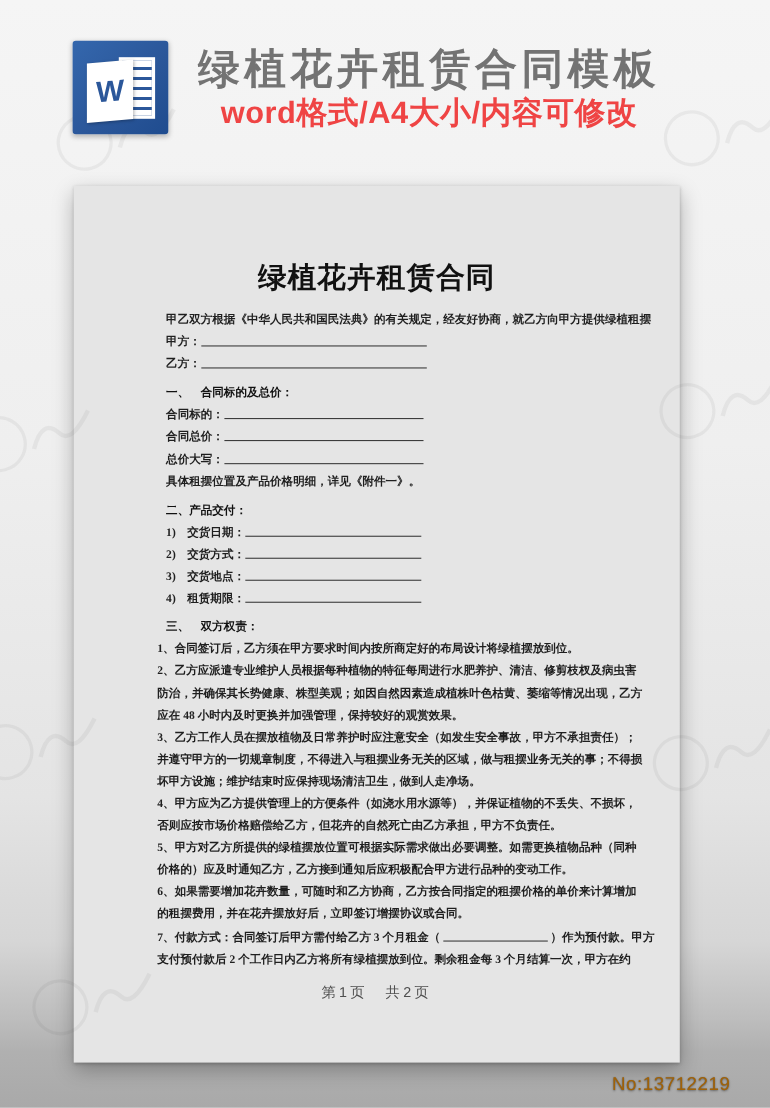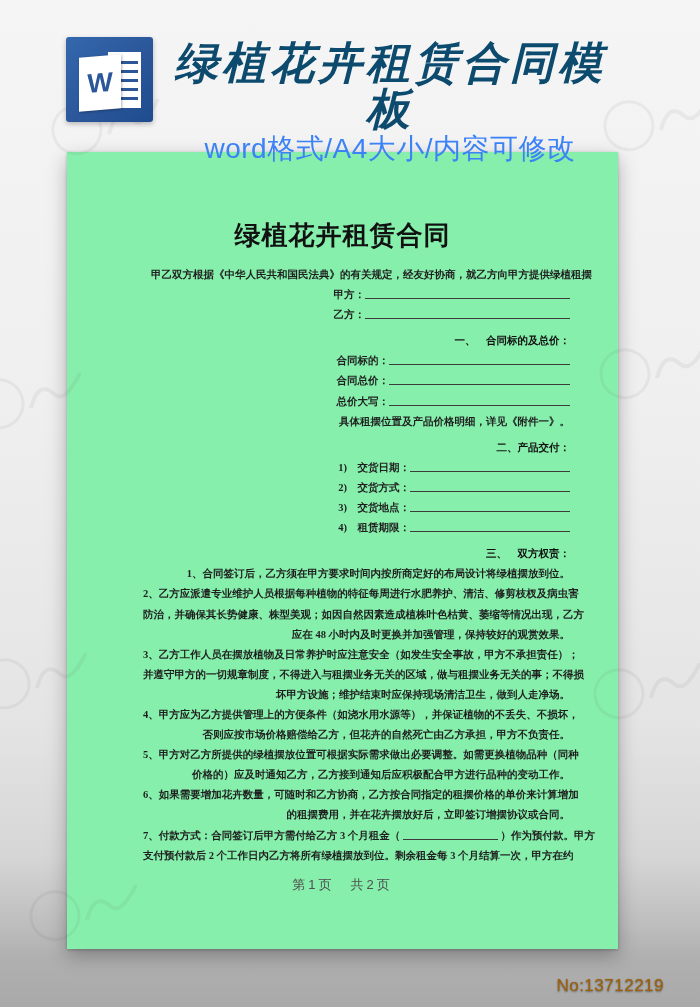--- a/index.html
+++ b/index.html
@@ -16,31 +16,31 @@
     border-radius:3px; box-shadow:0 2px 5px rgba(0,0,0,.25); z-index:4; }
   .hdr-icon .lines-page{ position:absolute; right:12px; top:15px; width:33px; height:56px;
     background:repeating-linear-gradient(180deg,#ffffff 0 6px,#2b579a 6px 9px);
     border:3px solid #fff; }
   .hdr-icon .w-page{ position:absolute; left:13px; top:19px; width:42px; height:54px;
     background:#fff; transform:skewY(-5deg); box-shadow:1px 1px 3px rgba(0,0,0,.3);
     display:flex; align-items:center; justify-content:center; }
   .hdr-icon .w-letter{ color:#2b579a; font-weight:bold; font-size:27px;
     font-family:"Liberation Sans",sans-serif; }
   .hdr-text{ position:absolute; left:165px; top:40px; width:450px; text-align:center; z-index:4; }
-  .hdr-title{ font-size:44px; line-height:46px; font-weight:bold; color:#0c4a6e; letter-spacing:4px;font-style:italic; }
-  .hdr-sub{ font-size:28px; line-height:33px; font-weight:400; color:#3b82f6; letter-spacing:0.5px; }
+  .hdr-title{ font-size:38px; line-height:46px; font-weight:bold; color:#737373; letter-spacing:4px; }
+  .hdr-sub{ font-size:28px; line-height:33px; font-weight:700; color:#ef4444; letter-spacing:0.5px; }
 
   
-  .page{ position:absolute; left:67px; top:152px; width:551px; height:797px; background:#86efac;
+  .page{ position:absolute; left:67px; top:169px; width:551px; height:797px; background:#e5e5e5;
     box-shadow:0 1px 3px rgba(0,0,0,.22), 0 7px 18px rgba(0,0,0,.28); z-index:2; overflow:hidden; }
   .doc-title{ margin-top:68px; text-align:center; font-family:"Liberation Serif",serif;
     font-size:26px; line-height:32px; font-weight:bold; color:#111; letter-spacing:1px; }
   .doc-body{ margin-top:13px; padding:0 48px 0 76px; font-family:"Liberation Serif",serif;
     font-size:10.5px; line-height:20.1px; color:#1f1f1f; font-weight:600; }
-  .ln{ white-space:nowrap;text-align:right; }
+  .ln{ white-space:nowrap; }
   .ln.indent{ padding-left:8px; }
   .ln.heading{ font-weight:bold; margin-top:6px; color:#111; }
   .blank{ display:inline-block; border-bottom:1px solid #3c3c3c; height:11px;
     vertical-align:baseline; margin-bottom:-1px; }
   .page-footer{ margin-top:10px; text-align:center; font-family:"Liberation Sans",sans-serif;
     font-size:13px; letter-spacing:3px; color:#4f4f4f; font-weight:400; }
 
   
   .serial{ position:absolute; right:36px; top:976px; z-index:5; font-size:17px; color:#a16207;
     text-shadow:0 1px 2px rgba(0,0,0,.4), 0 0 1px rgba(0,0,0,.25); letter-spacing:0.5px; }

